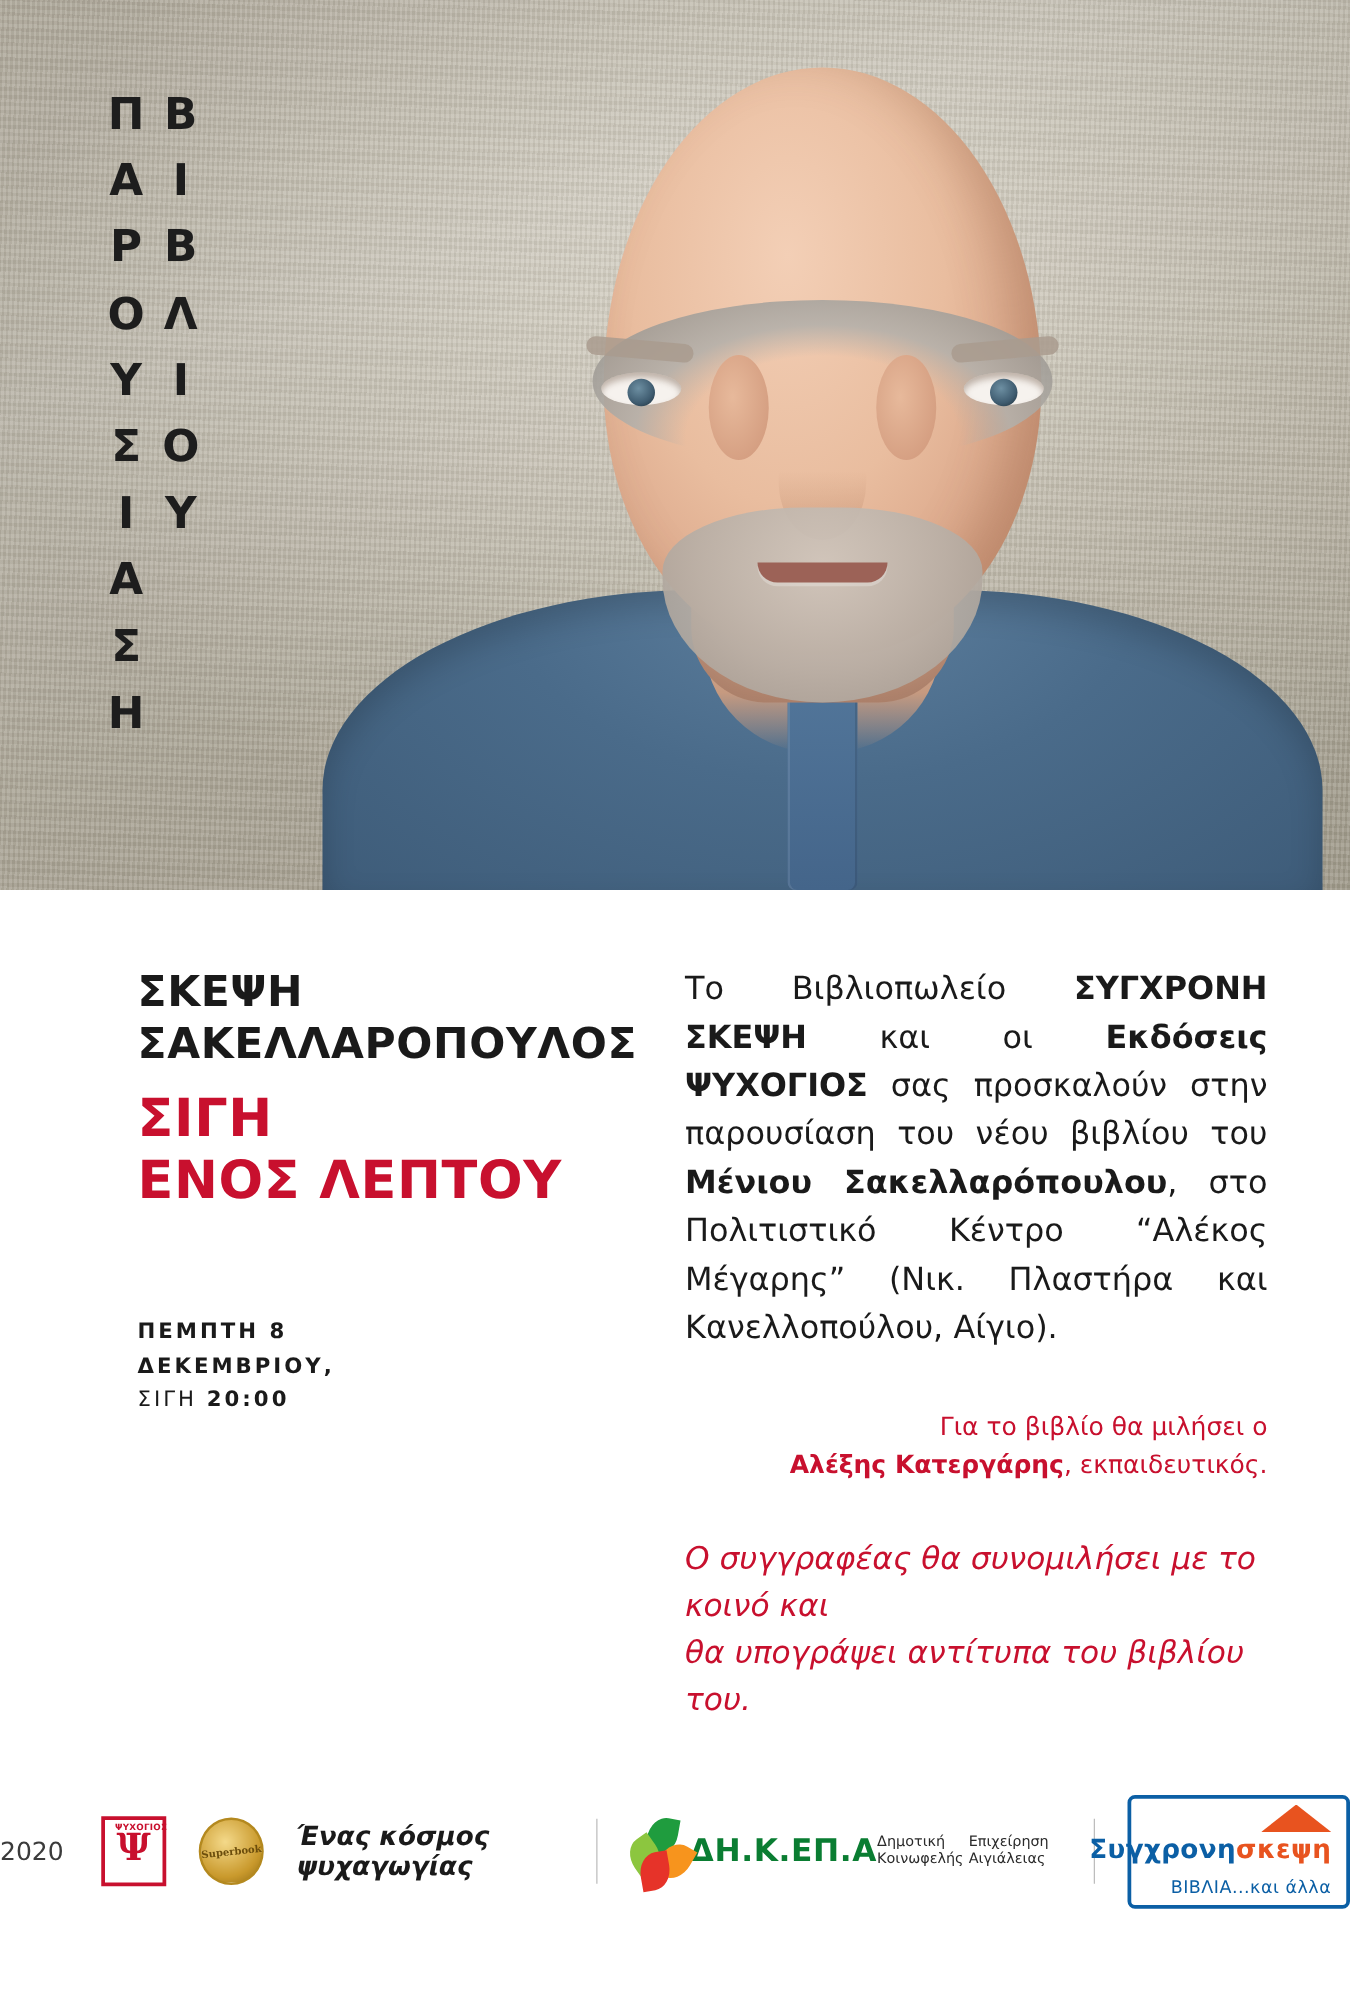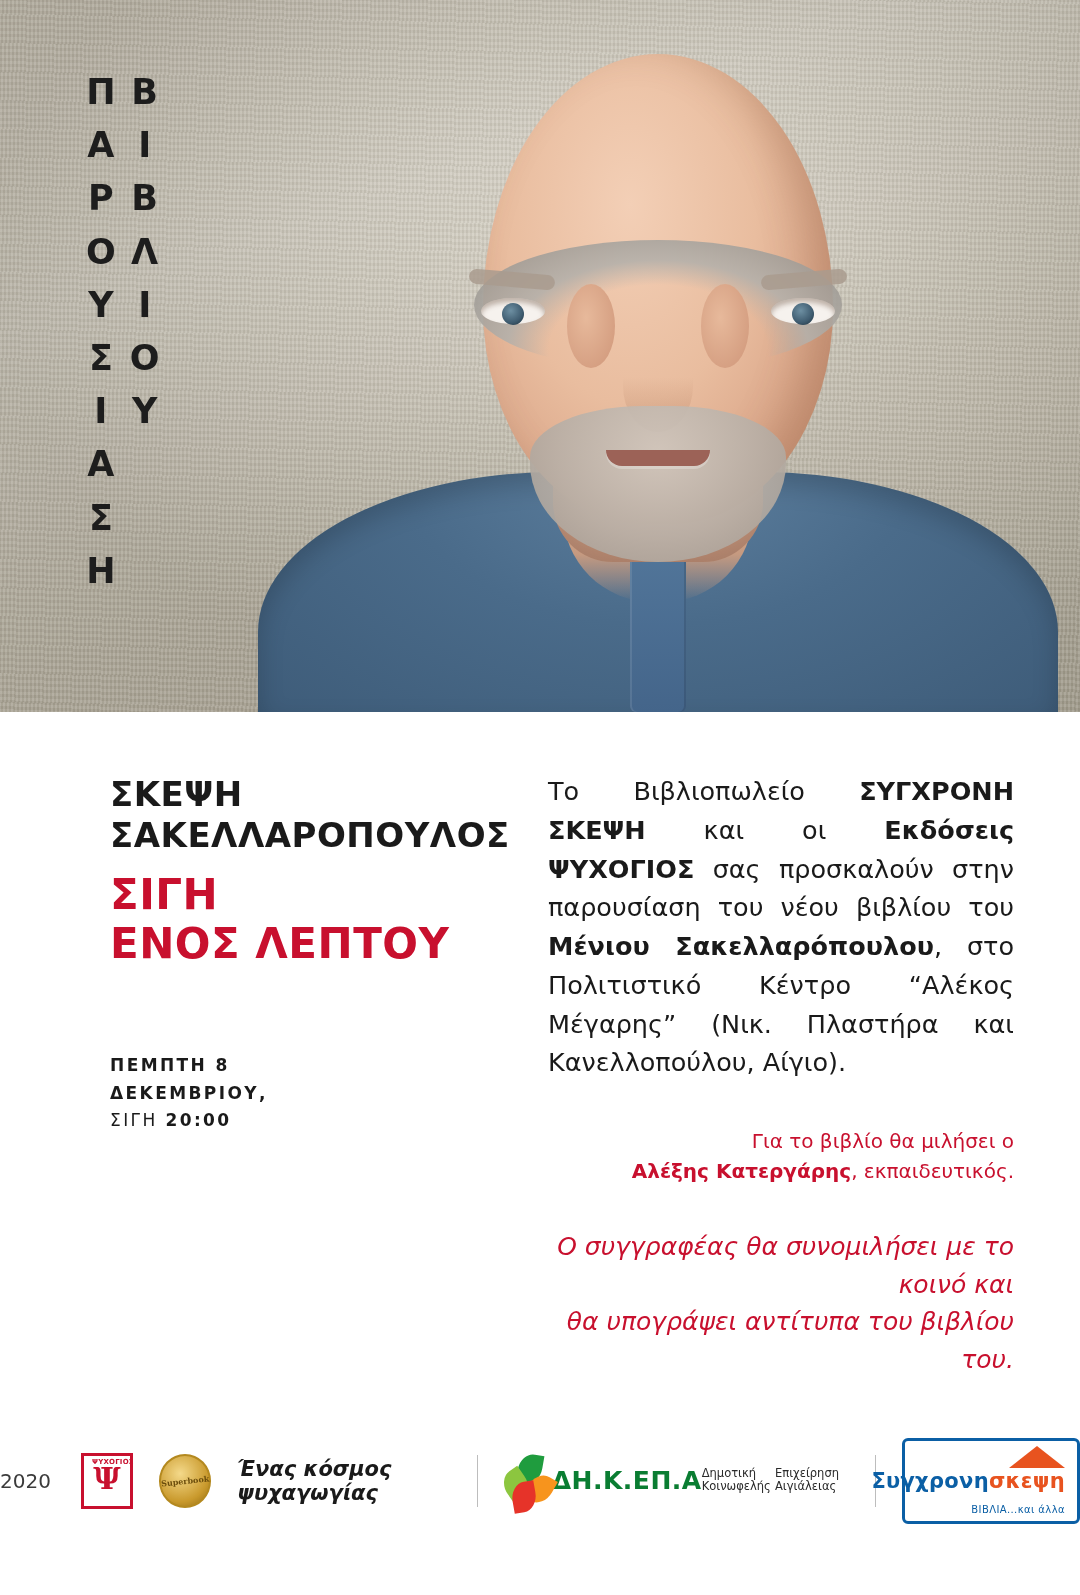--- a/index.html
+++ b/index.html
@@ -269,21 +269,21 @@
     text-align: right;
   }
   .speaker b { font-weight: 700; }
   .note {
     margin-top: 42px;
     font-family: "DejaVu Sans", sans-serif;
     font-size: 25px;
     line-height: 1.5;
     color: #c8102e;
     font-style: italic;
-    text-align: right;
+    text-align: left;
   }
 
   
   .footer {
     position: absolute;
     left: 0;
     bottom: 66px;
     width: 1080px;
     height: 96px;
     display: flex;
@@ -399,21 +399,21 @@
   .sig-name {
     font-family: "DejaVu Sans", sans-serif;
     font-size: 21px;
     font-weight: 700;
     letter-spacing: .3px;
   }
   .sig-name .blue { color: #0b5fa5; }
   .sig-name .orange { color: #e8531f; }
   .sig-sub {
     font-family: "DejaVu Sans", sans-serif;
-    font-size: 10px;
+    font-size: 14px;
     color: #0b5fa5;
     letter-spacing: .4px;
     margin-top: 11px;
   }
 </style>
 </head>
 <body>
 
 <div class="hero">
   <div class="hero-bg"></div>

